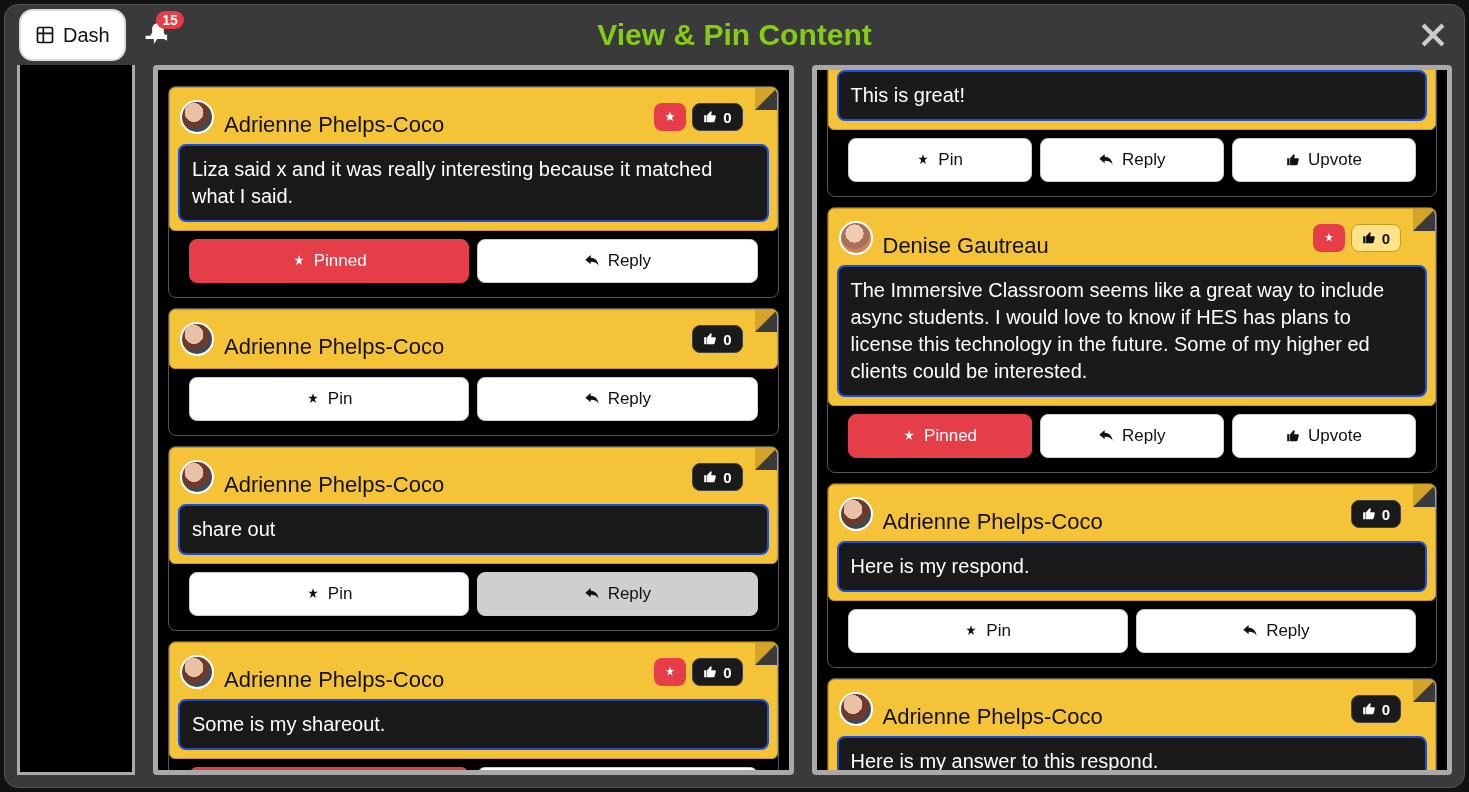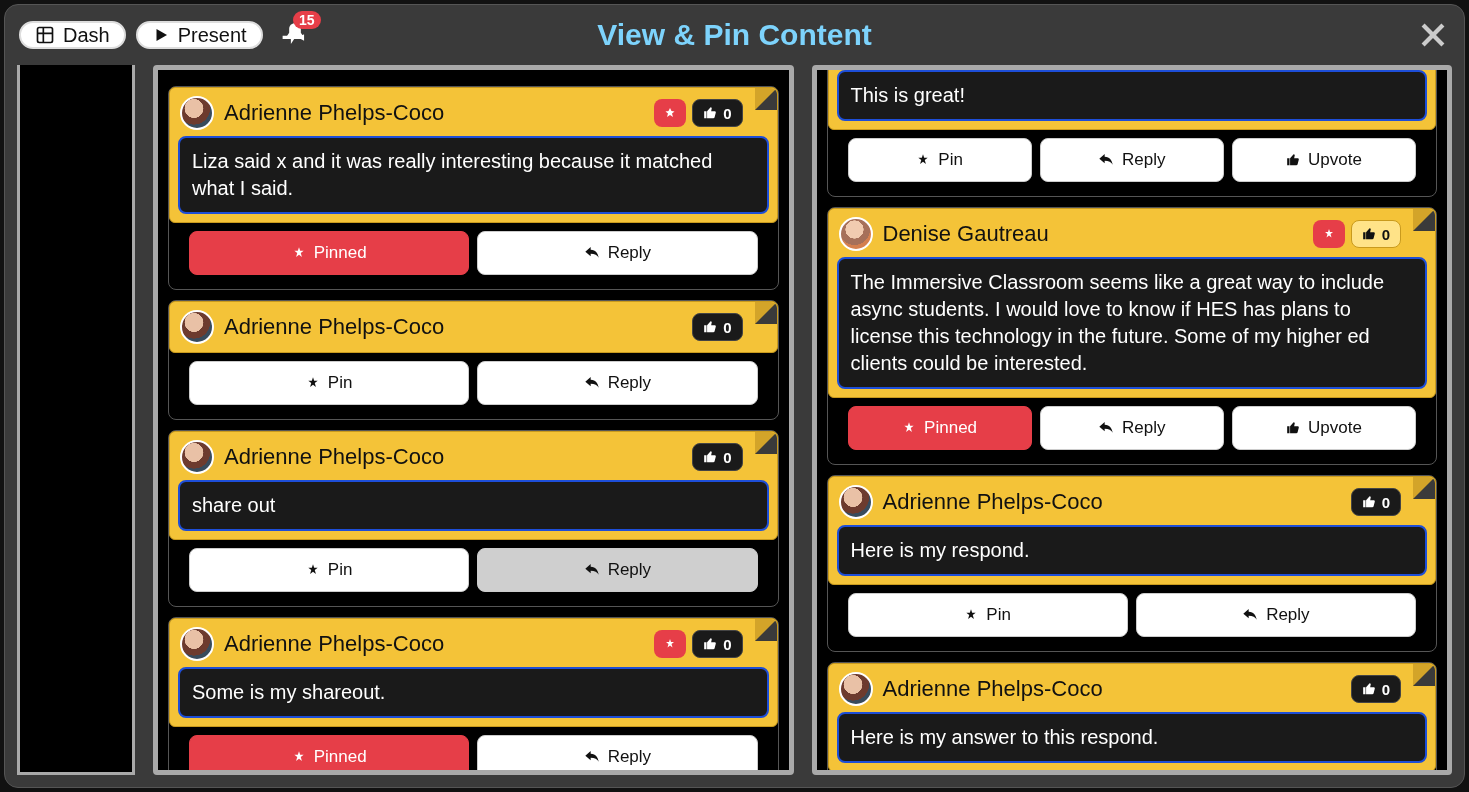--- a/index.html
+++ b/index.html
@@ -15,37 +15,37 @@
     height: 60px;
     display: flex; align-items: center;
     padding: 0 14px;
     position: relative;
   }
   .topbar-left { display: flex; align-items: center; gap: 10px; }
   .top-btn {
     background: #fff; color: #111;
     border: 2px solid #ddd;
     border-radius: 14px;
-    height: 28px; padding: 0 14px;
+    height: 52px; padding: 0 14px;
     display: flex; align-items: center; gap: 8px;
     font-size: 20px; font-weight: 500;
     cursor: pointer;
   }
   .bell-wrap { position: relative; margin-left: 8px; cursor: pointer; }
   .bell-ico { color: #fff; }
   .bell-badge {
     position: absolute; top: -10px; right: -12px;
     background: #e63e48; color: #fff;
     border-radius: 12px; padding: 1px 6px;
     font-size: 14px; font-weight: 700; text-align: right;
   }
   .title {
     position: absolute; left: 0; right: 0; text-align: center;
     pointer-events: none;
-    color: #7dd3fc; font-size: 30px; font-weight: 700;
+    color: #84cc16; font-size: 30px; font-weight: 700;
   }
   .close-x {
     margin-left: auto; color: #ddd; cursor: pointer;
   }
   .content {
     flex: 1; display: flex; gap: 18px;
     padding: 0 12px 12px 12px;
     overflow: hidden;
   }
   .side-black {
@@ -84,21 +84,21 @@
   }
   .avatar {
     width: 34px; height: 34px; border-radius: 50%;
     background: radial-gradient(circle at 40% 35%, #e9c1a6 0 35%, #6d3b2e 36% 60%, #384b5c 61% 100%);
     border: 2px solid #fff;
     flex-shrink: 0;
   }
   .avatar.alt {
     background: radial-gradient(circle at 45% 35%, #f1cbb0 0 35%, #a6705a 36% 60%, #d47f4f 61% 100%);
   }
-  .author { font-size: 22px; font-weight: 500; color: #111; }
+  .author { font-size: 22px; font-weight: 500; color: #111; margin-top: 16px; }
   .head-right { margin-left: auto; display: flex; gap: 6px; align-items: center; margin-right: 24px; }
   .pill {
     border-radius: 8px; height: 28px; padding: 0 10px;
     display: flex; align-items: center; gap: 6px;
     font-size: 15px; font-weight: 600;
   }
   .pill.red { background: #e63e48; color: #fff; }
   .pill.dark { background: #1a1a1a; color: #fff; border: 1px solid #444; }
   .pill.yellow { background: #ffe388; color: #111; border: 1px solid #c99a1d; }
   .body {
@@ -137,28 +137,20 @@
     <div class="topbar-left">
       <button class="top-btn">
         <span>
           <svg width="20" height="20" viewBox="0 0 24 24" fill="none" stroke="#111" stroke-width="2">
               <rect x="3" y="3" width="18" height="18" rx="2"></rect>
               <path d="M3 10h18M10 3v18"></path>
             </svg>
         </span>
         <span>Dash</span>
       </button>
-      <button class="top-btn">
-        <span>
-          <svg width="18" height="18" viewBox="0 0 24 24" fill="#111">
-              <path d="M6 4l14 8-14 8z"></path>
-            </svg>
-        </span>
-        <span>Present</span>
-      </button>
       <div class="bell-wrap">
         <span class="bell-ico">
           <svg width="28" height="28" viewBox="0 0 24 24" fill="#fff">
               <path d="M14 3l7 7-3 1-4 4 1 5-3-3-5 5-2-2 5-5-3-3 5 1 4-4 1-3-3-3z" transform="rotate(45 12 12)"></path>
               <path d="M12 2c3 0 5 2 5 5v3l2 3H5l2-3V7c0-3 2-5 5-5z" fill="#fff"></path>
             </svg>
         </span>
         <span class="bell-badge">15</span>
       </div>
     </div>

